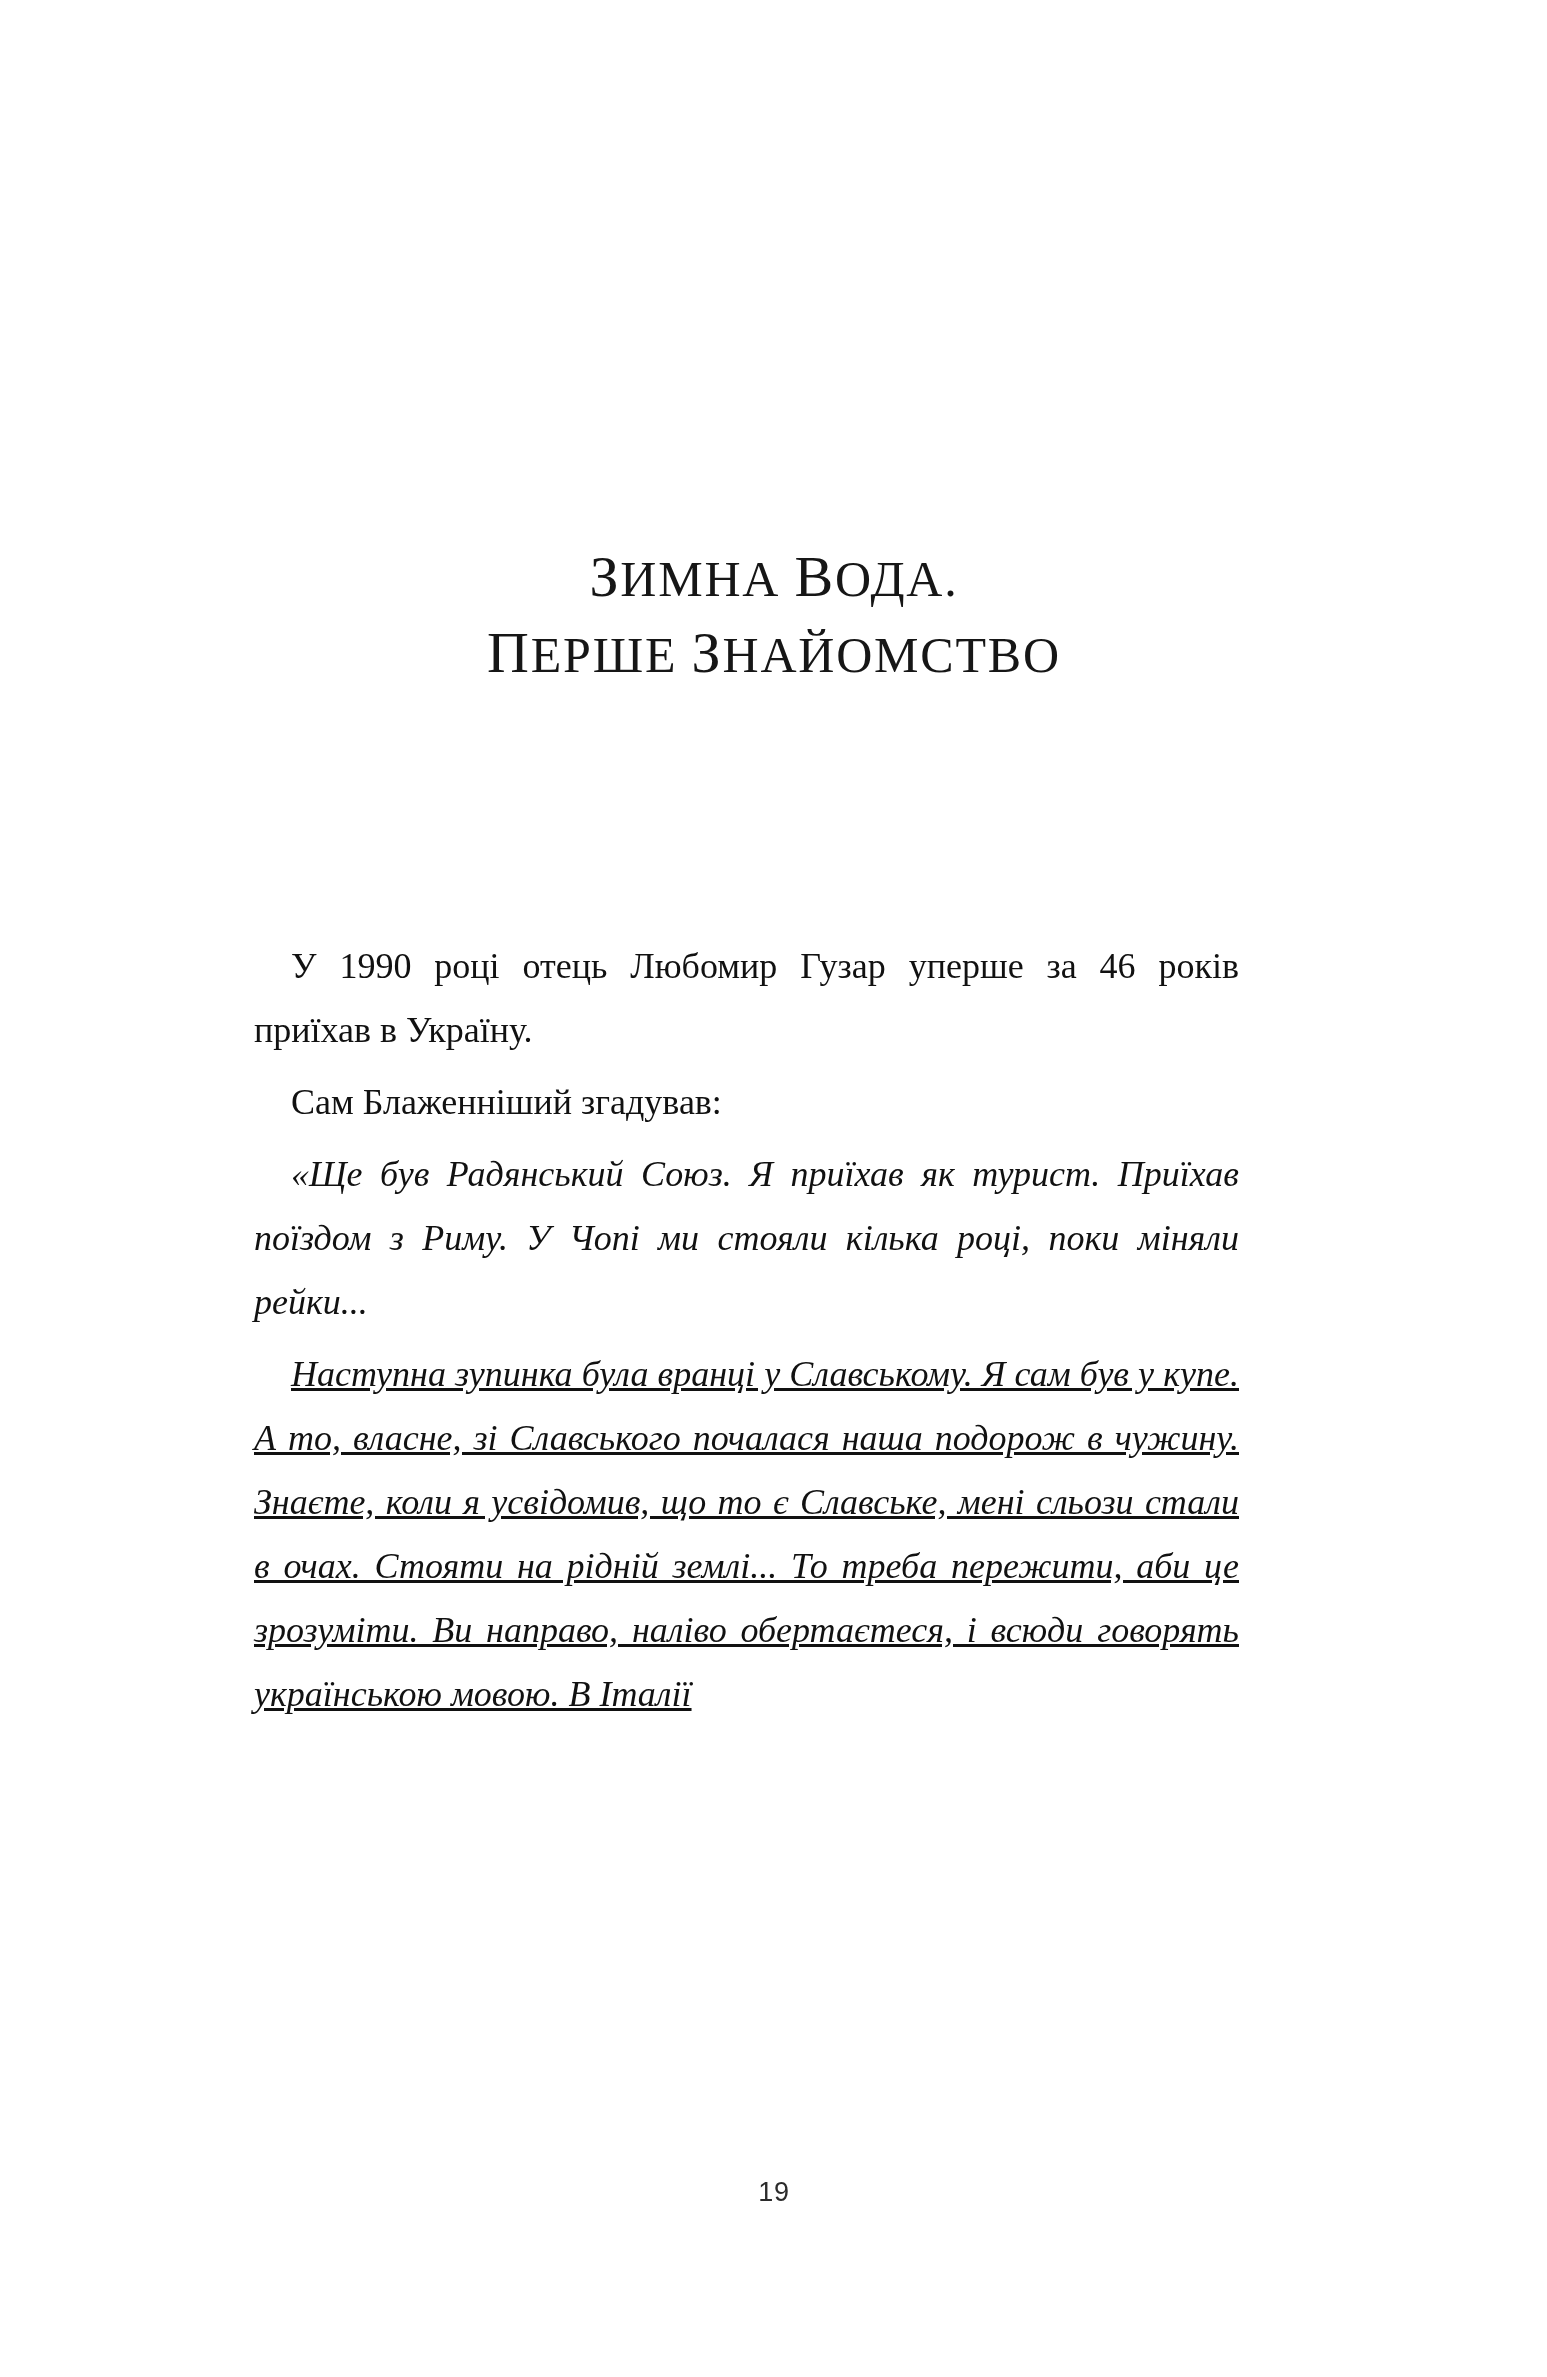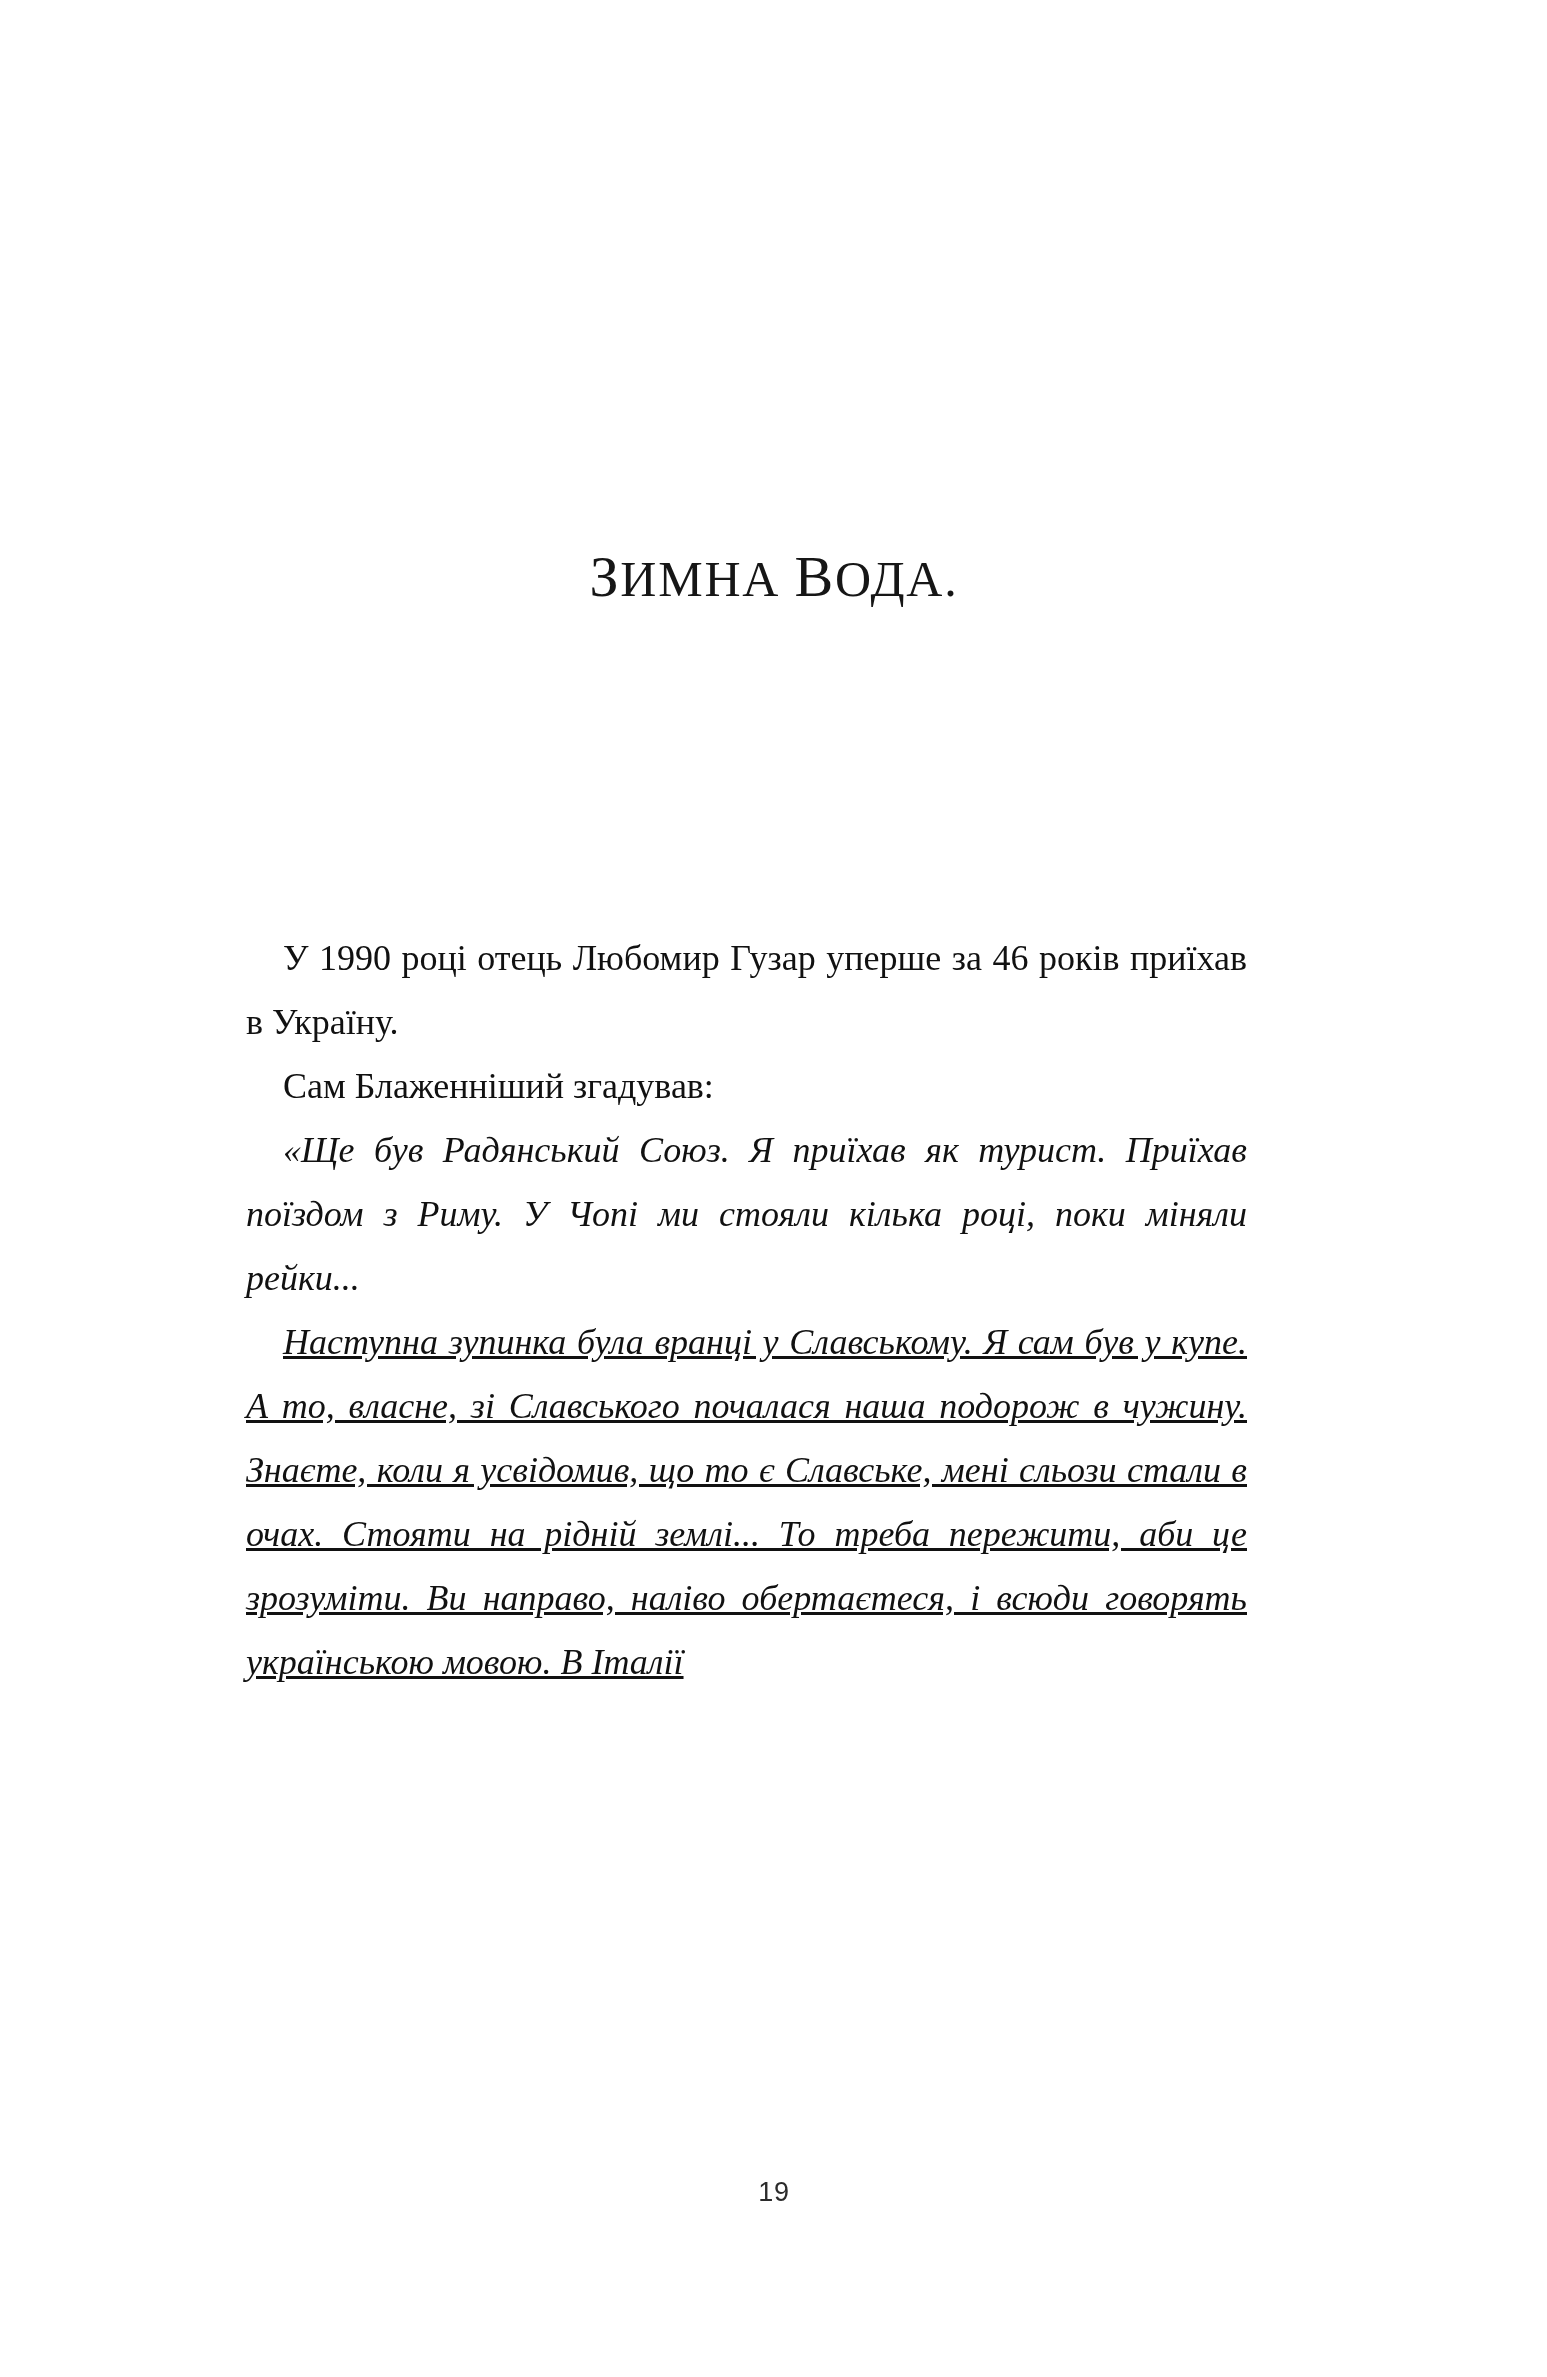--- a/index.html
+++ b/index.html
@@ -51,21 +51,21 @@
     width: 1001px;
     font-family: "Liberation Serif", "DejaVu Serif", serif;
     color: #111111;
     font-size: 36px;
     line-height: 64px;
     text-align: justify;
     text-justify: inter-word;
     hyphens: manual;
   }
   .body-block p {
-    margin: 0;
+    margin: 8px;
     text-indent: 37px;
   }
   .body-block p.roman {
     font-style: normal;
   }
   .body-block p.italic {
     font-style: italic;
   }
   
   .body-block p:last-child {
@@ -87,20 +87,21 @@
     letter-spacing: 0.8px;
   }
 </style>
 </head>
 <body>
 
 <div class="page">
 
   <h1 class="chapter-title">
     <span class="tline"><span class="cap">З</span><span>ИМНА</span> <span class="cap">В</span><span>ОДА.</span></span>
+    <span class="tline"><span class="cap">П</span><span>ЕРШЕ</span> <span class="cap">З</span><span>НАЙОМСТВО</span></span>
   </h1>
 
   <div class="body-block">
     <p class="roman">У 1990 році отець Любомир Гузар уперше за 46 років приїхав в Україну.</p>
     <p class="roman">Сам Блаженніший згадував:</p>
     <p class="italic">«Ще був Радянський Союз. Я приїхав як турист. Приїхав поїздом з Риму. У Чопі ми стояли кілька році, поки міняли рейки...</p>
     <p class="italic">Наступна зупинка була вранці у Славському. Я сам був у купе. А то, власне, зі Славського почалася наша подорож в чужину. Знаєте, коли я усвідомив, що то є Славське, мені сльози стали в очах. Стояти на рідній землі... То треба пережити, аби це зрозуміти. Ви направо, наліво обертаєтеся, і всюди говорять українською мовою. В Італії</p>
   </div>
 
   <div class="folio">19</div>

